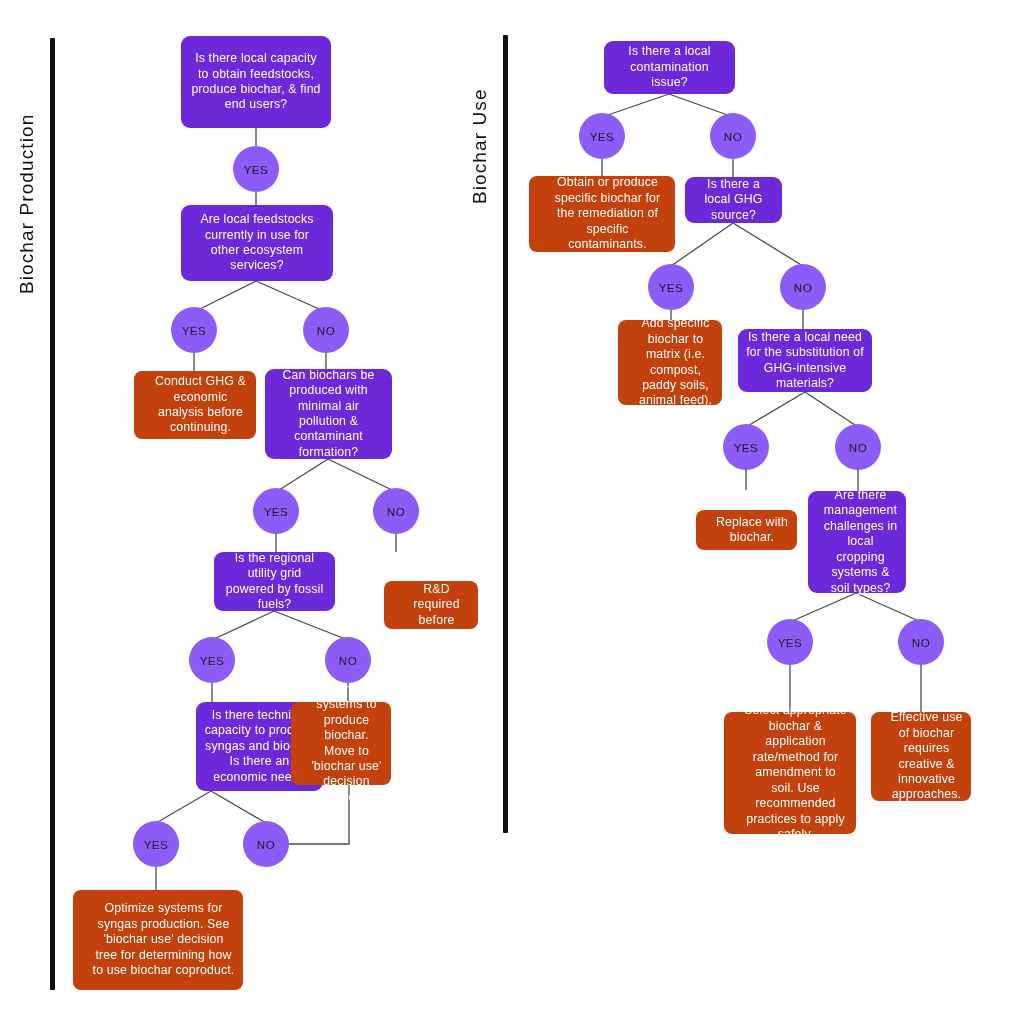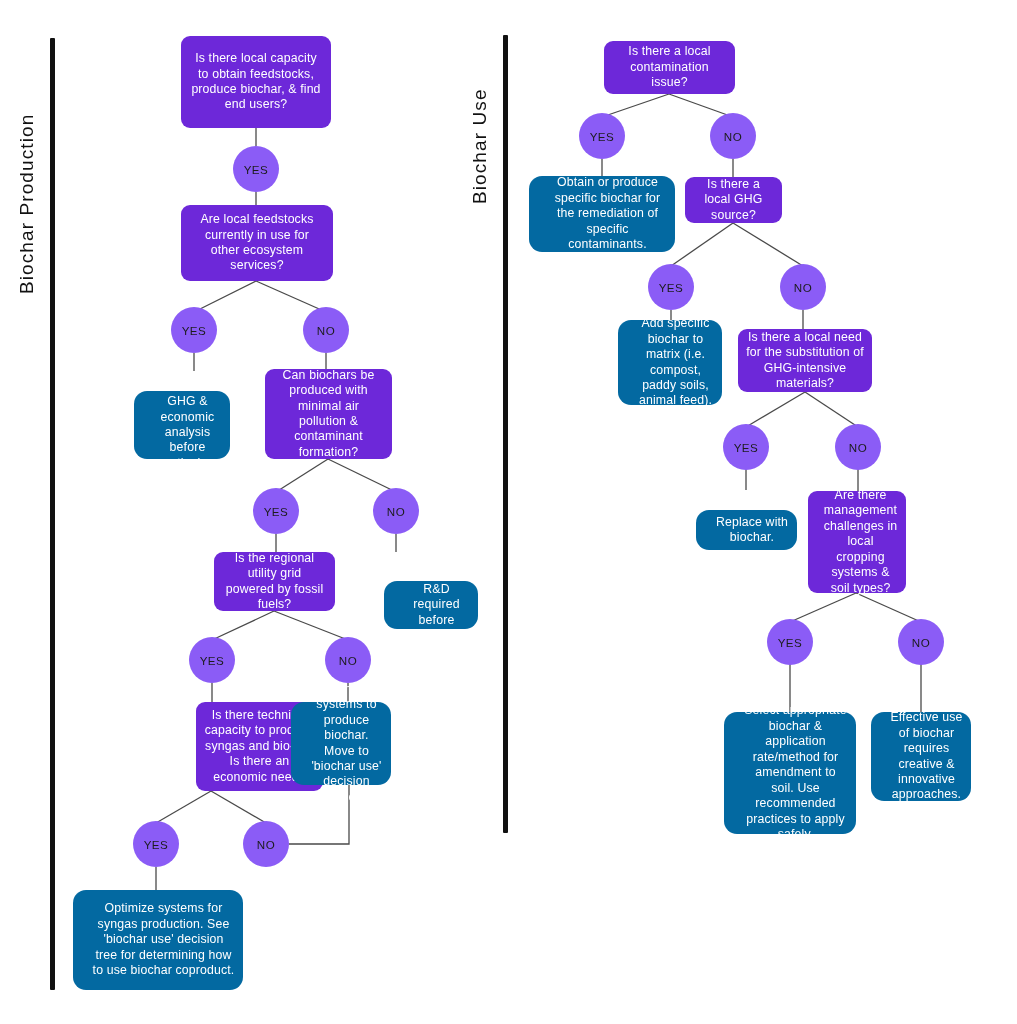--- a/index.html
+++ b/index.html
@@ -44,21 +44,21 @@
     justify-content:center;
     text-align:center;
     color:#ffffff;
     border-radius:9px;
     padding:7px 8px;
     line-height:1.26;
     font-size:12.3px;
     letter-spacing:.15px;
   }
   .node.purple{background:#6d28d9;}
-  .node.black{background:#0369a1;border-radius:13px;padding-left:19px;}
+  .node.black{background:#c2410c;border-radius:8px;padding-left:19px;}
   .node span{display:block;width:100%;}
   .circ{
     position:absolute;
     box-sizing:border-box;
     width:46px;height:46px;
     border-radius:50%;
     background:#8b5cf6;
     color:#1c1c1c;
     display:flex;
     align-items:center;
@@ -132,21 +132,21 @@
     <span>Are local feedstocks currently in use for other ecosystem services?</span>
   </div>
 
   <div class="circ" style="left:171px;top:307px;">
     <span>YES</span>
   </div>
   <div class="circ" style="left:303px;top:307px;">
     <span>NO</span>
   </div>
 
-  <div class="node black" style="left:134px;top:371px;width:96px;height:68px;margin-top:20px;">
+  <div class="node black" style="left:134px;top:371px;width:122px;height:68px;">
     <span>Conduct GHG &amp; economic analysis before continuing.</span>
   </div>
 
   <div class="node purple" style="left:265px;top:369px;width:127px;height:90px;">
     <span>Can biochars be produced with minimal air pollution &amp; contaminant formation?</span>
   </div>
 
   <div class="circ" style="left:253px;top:488px;">
     <span>YES</span>
   </div>

